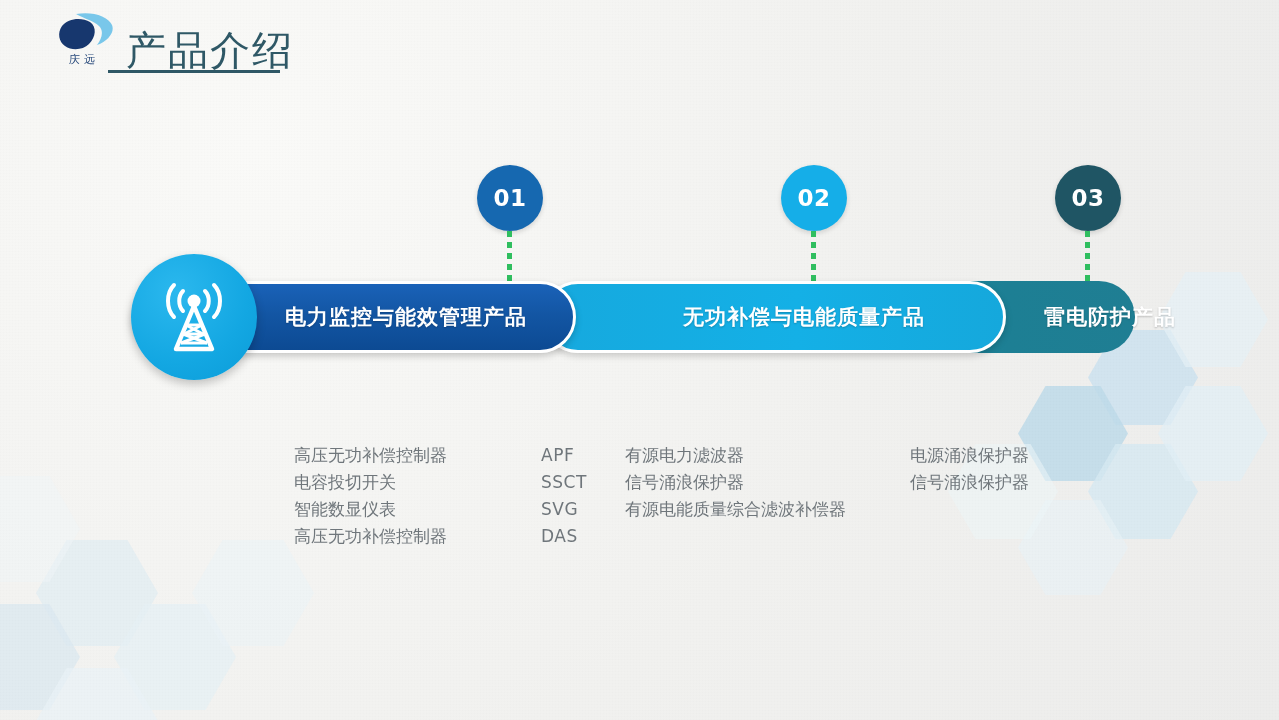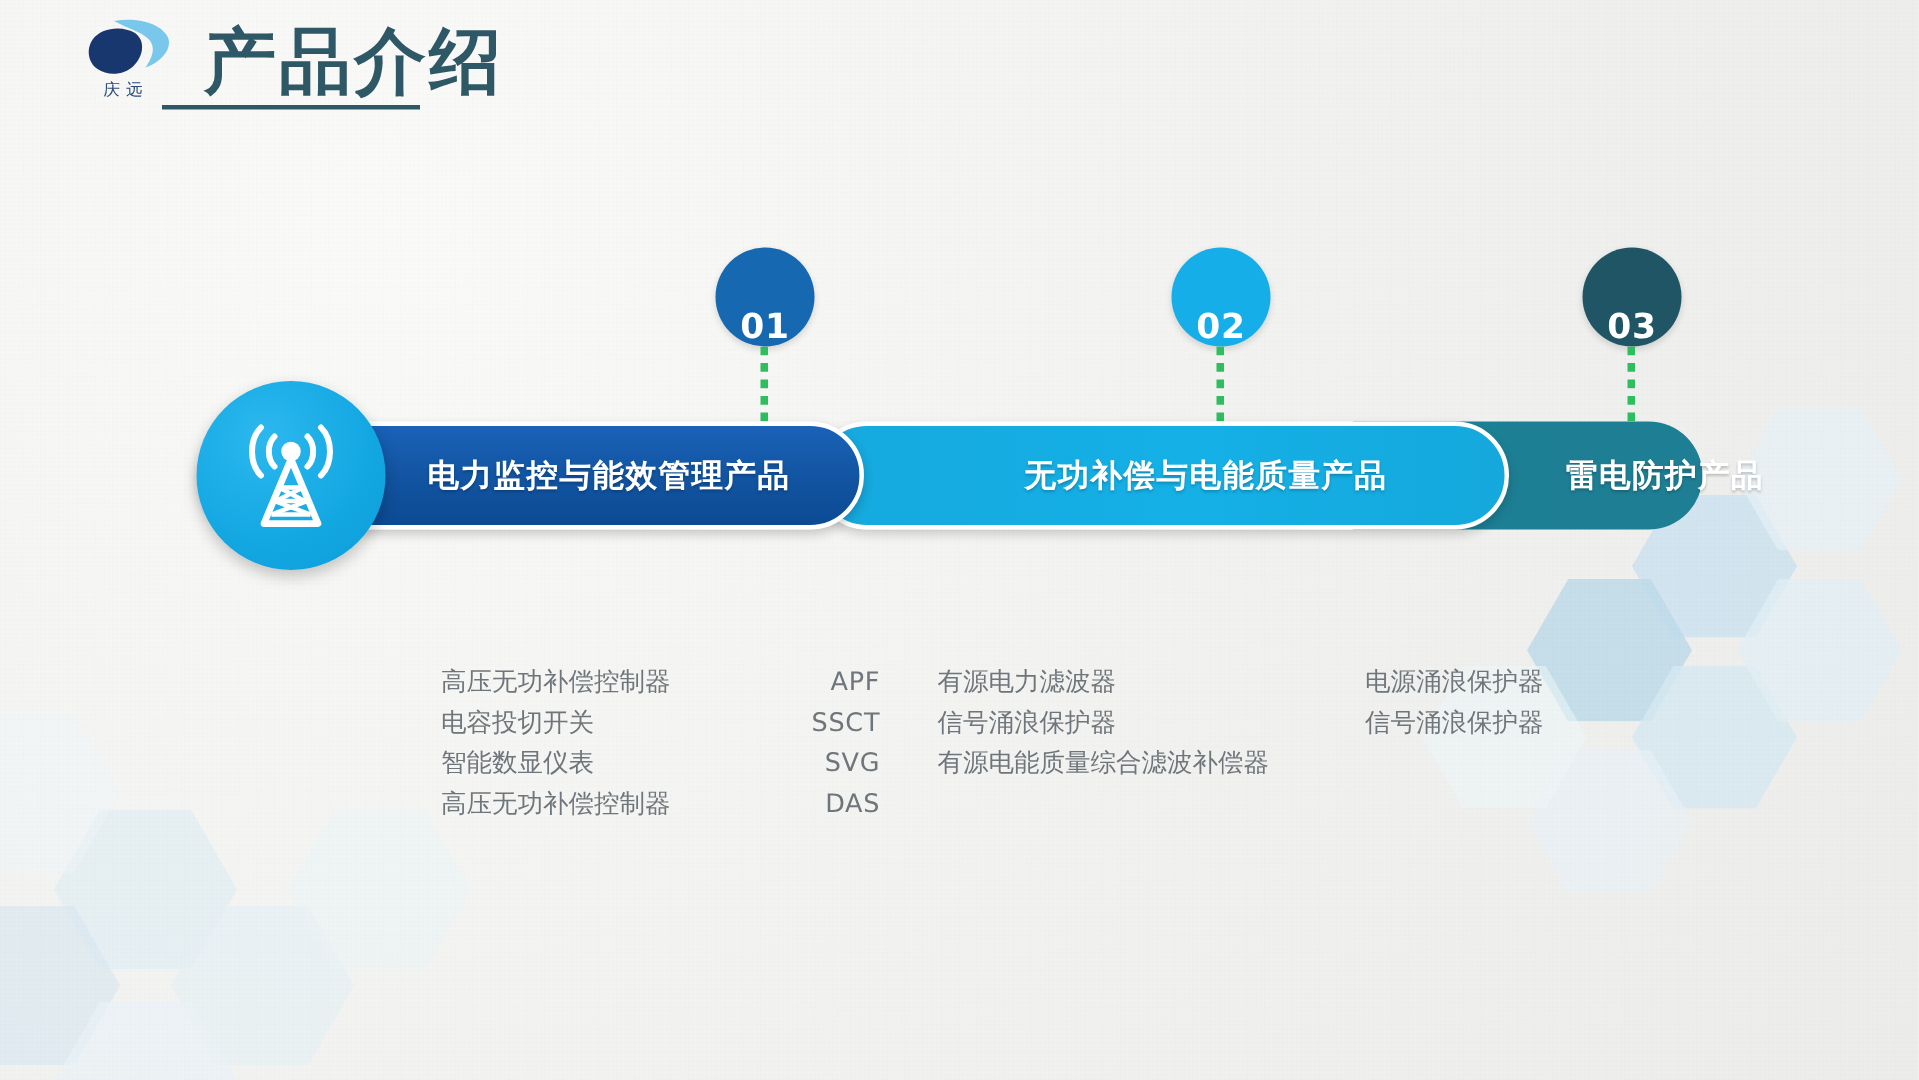--- a/index.html
+++ b/index.html
@@ -43,68 +43,67 @@
     clip-path: polygon(25% 0%, 75% 0%, 100% 50%, 75% 100%, 25% 100%, 0% 50%);
     background: #cfe4ef;
   }
 
   
   #header {
     position: absolute;
     left: 52px;
     top: 12px;
     display: flex;
-    align-items: center;
-    gap: 0;
+    align-items: flex-end;
+    gap: 10px;
   }
   #logo-mark {
     position: relative;
     width: 64px;
     height: 58px;
     flex: 0 0 auto;
   }
   #logo-mark svg { display: block; }
   #logo-sub {
     position: absolute;
     left: 0;
     top: 40px;
     width: 64px;
     text-align: center;
     font-size: 11px;
     letter-spacing: 4px;
     color: #2a4b7c;
     font-family: "DejaVu Sans", sans-serif;
   }
   #page-title {
-    font-size: 48px;
-    font-weight: bold;
+    font-size: 40px;
+    font-weight: normal;
     color: #2f5866;
     letter-spacing: 2px;
     line-height: 1;
     font-family: "DejaVu Sans", "Liberation Sans", sans-serif;
     white-space: nowrap;
-    margin-left: 20px;
   }
   #title-rule {
     position: absolute;
     left: 108px;
     top: 70px;
     width: 172px;
     height: 3px;
     background: #2f5866;
   }
 
   
   .marker {
     position: absolute;
     width: 66px;
     height: 66px;
     border-radius: 50%;
     display: flex;
-    align-items: flex-end;
+    align-items: center;
     justify-content: center;
     color: #ffffff;
     font-size: 23px;
     font-weight: bold;
     font-family: "DejaVu Sans", sans-serif;
     letter-spacing: .5px;
     box-shadow: 0 2px 5px rgba(0,0,0,.14);
   }
   .dotline {
     position: absolute;
@@ -212,21 +211,21 @@
   }
   .plist li {
     list-style: none;
     color: #6f767b;
     font-size: 17px;
     line-height: 27px;
     white-space: nowrap;
     font-family: "DejaVu Sans", "Liberation Sans", sans-serif;
   }
   .plist ul { margin: 0; padding: 0; }
-  #col-codes li { letter-spacing: .5px; text-align: right; }
+  #col-codes li { letter-spacing: .5px; }
   #col-1 { left: 294px; }
   #col-codes { left: 541px; }
   #col-2 { left: 625px; }
   #col-3 { left: 910px; }
 </style>
 </head>
 <body>
 
 <div id="slide">
 

